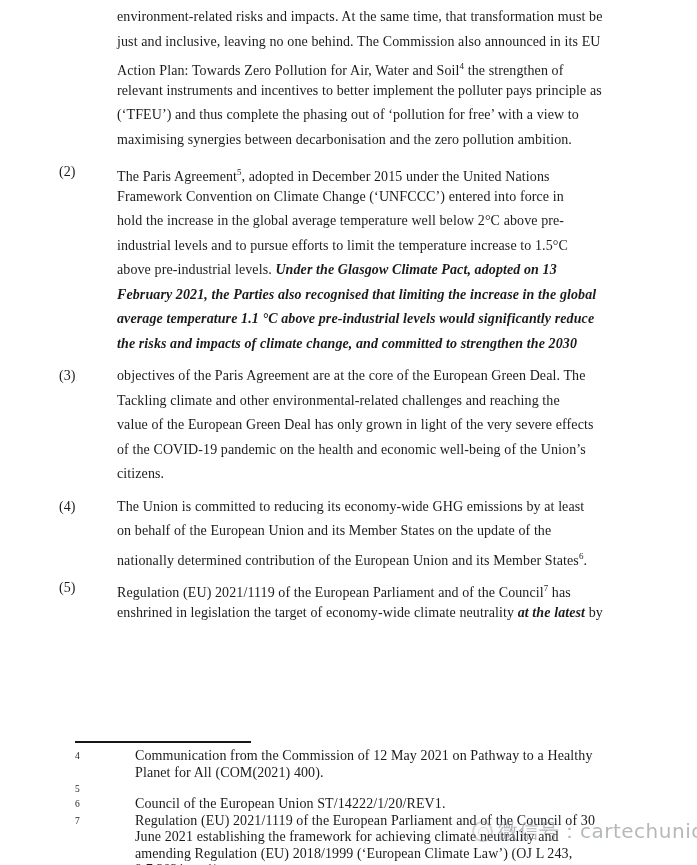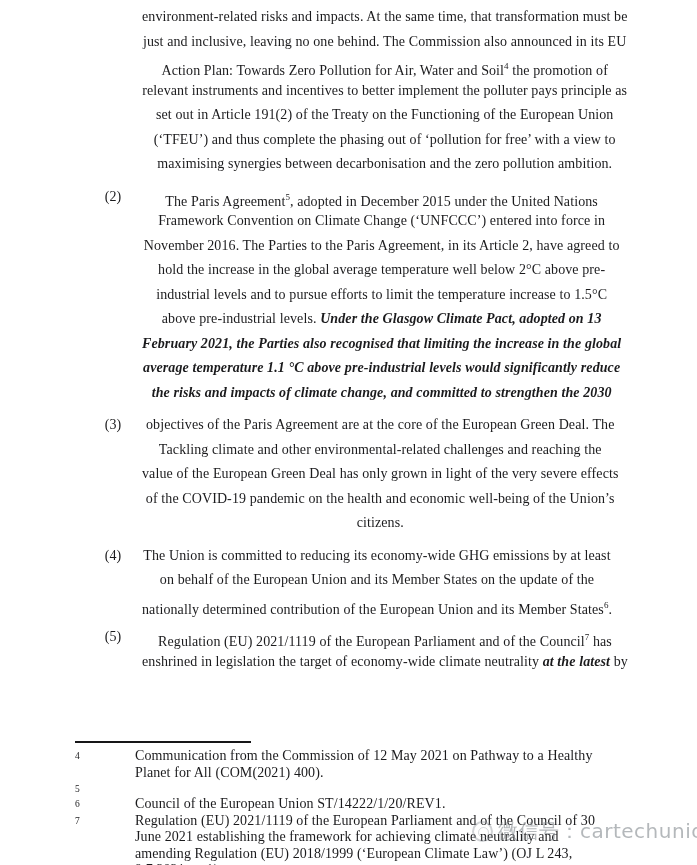--- a/index.html
+++ b/index.html
@@ -6,21 +6,21 @@
   * { box-sizing: border-box; }
   html, body { margin: 0; padding: 0; }
   body {
     width: 697px; height: 865px;
     background: #ffffff;
     overflow: hidden;
     position: relative;
     font-family: "Liberation Serif", serif;
     color: var(--ink);
   }
-  .page-content { position: absolute; left: 84px; top: 5px; text-align: center; }
+  .page-content { position: absolute; left: 59px; top: 5px; }
   .para { display: flex; margin-bottom: 8px; }
   .pnum {
     width: 58px; flex-shrink: 0;
     font-size: 14px; line-height: 24.5px;
   }
   .bline {
     height: 24.5px; line-height: 24.5px;
     white-space: nowrap;
     font-size: 14px;
     letter-spacing: 0.1px;
@@ -79,33 +79,31 @@
 </head>
 <body>
 
 <div class="page-content">
   <div>
       <div class="para">
         <div class="pnum"></div>
         <div class="pbody">
           <div class="bline"><span class="run-n">environment-related risks and impacts. At the same time, that transformation must be</span></div>
           <div class="bline"><span class="run-n">just and inclusive, leaving no one behind. The Commission also announced in its EU</span></div>
-          <div class="bline"><span class="run-n">Action Plan: Towards Zero Pollution for Air, Water and Soil</span><span class="run-sup">4</span><span class="run-n"> the promotion of</span></div>
+          <div class="bline"><span class="run-n">Action Plan: Towards Zero Pollution for Air, Water and Soil</span><span class="run-sup">4</span><span class="run-n"> the strengthen of</span></div>
           <div class="bline"><span class="run-n">relevant instruments and incentives to better implement the polluter pays principle as</span></div>
-          <div class="bline"><span class="run-n">set out in Article 191(2) of the Treaty on the Functioning of the European Union</span></div>
           <div class="bline"><span class="run-n">(‘TFEU’) and thus complete the phasing out of ‘pollution for free’ with a view to</span></div>
           <div class="bline"><span class="run-n">maximising synergies between decarbonisation and the zero pollution ambition.</span></div>
         </div>
       </div>
       <div class="para">
         <div class="pnum">(2)</div>
         <div class="pbody">
           <div class="bline"><span class="run-n">The Paris Agreement</span><span class="run-sup">5</span><span class="run-n">, adopted in December 2015 under the United Nations</span></div>
           <div class="bline"><span class="run-n">Framework Convention on Climate Change (‘UNFCCC’) entered into force in</span></div>
-          <div class="bline"><span class="run-n">November 2016. The Parties to the Paris Agreement, in its Article 2, have agreed to</span></div>
           <div class="bline"><span class="run-n">hold the increase in the global average temperature well below 2°C above pre-</span></div>
           <div class="bline"><span class="run-n">industrial levels and to pursue efforts to limit the temperature increase to 1.5°C</span></div>
           <div class="bline"><span class="run-n">above pre-industrial levels. </span><span class="run-bi">Under the Glasgow Climate Pact, adopted on 13</span></div>
           <div class="bline"><span class="run-bi">February 2021, the Parties also recognised that limiting the increase in the global</span></div>
           <div class="bline"><span class="run-bi">average temperature 1.1 °C above pre-industrial levels would significantly reduce</span></div>
           <div class="bline"><span class="run-bi">the risks and impacts of climate change, and committed to strengthen the 2030</span></div>
         </div>
       </div>
       <div class="para">
         <div class="pnum">(3)</div>

